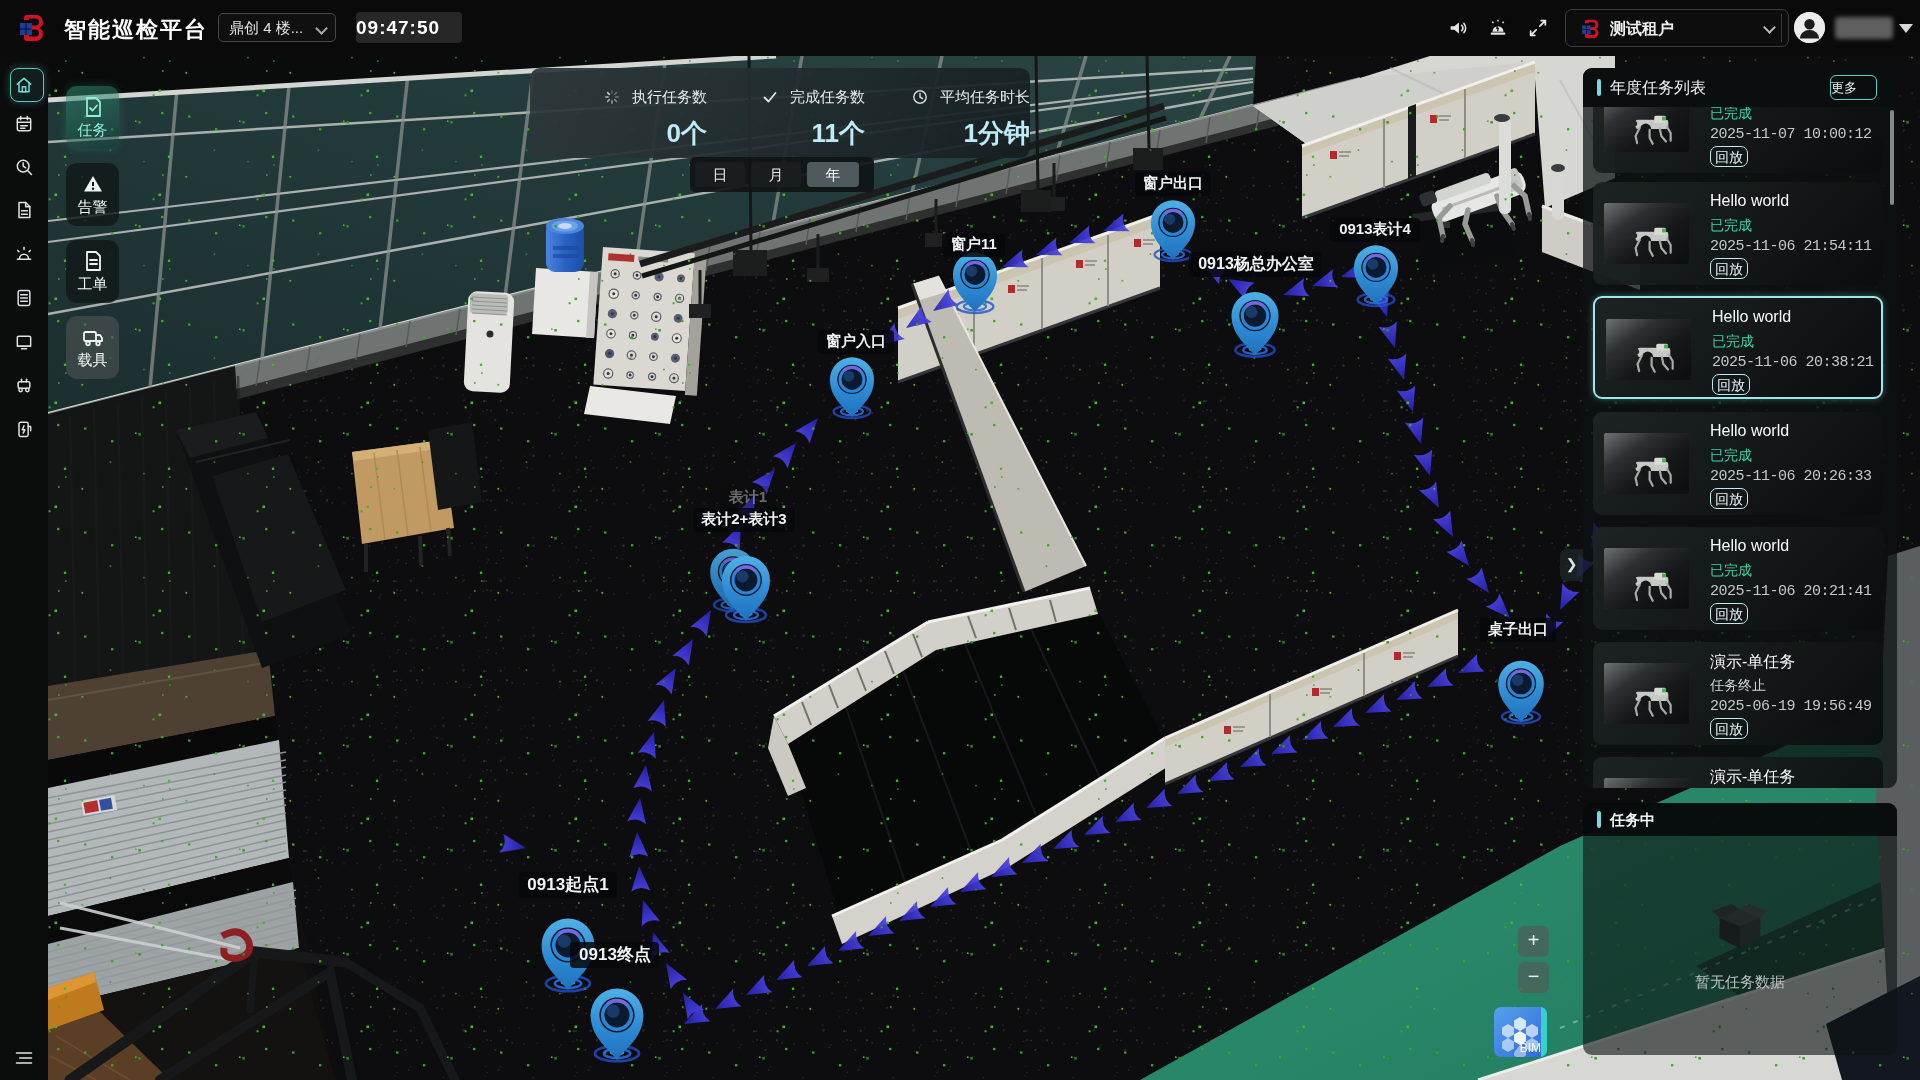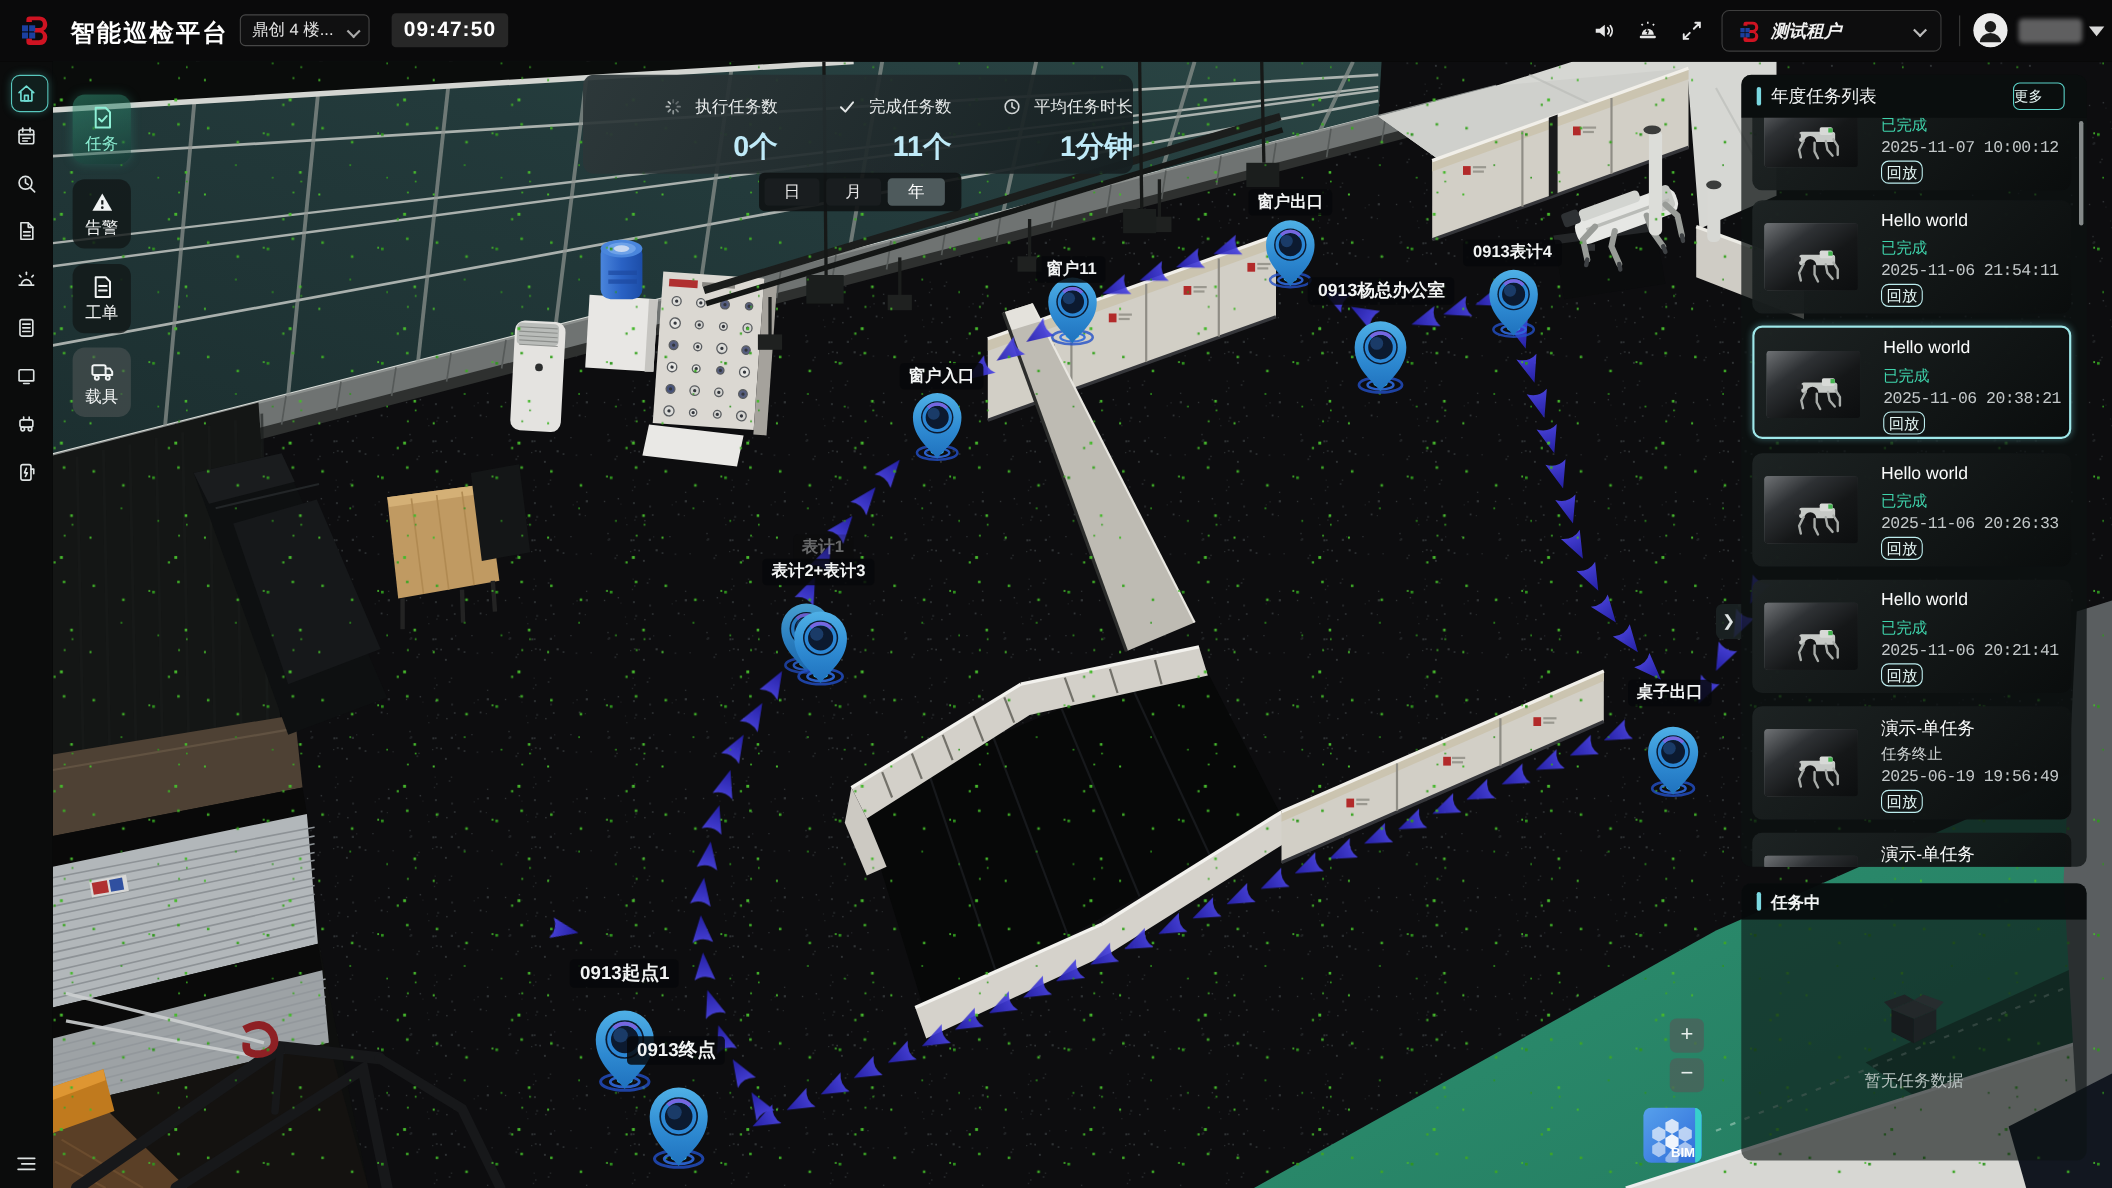--- a/index.html
+++ b/index.html
@@ -5,23 +5,23 @@
 <style>
 *{margin:0;padding:0;box-sizing:border-box;}
 html,body{width:1920px;height:1080px;overflow:hidden;background:#060707;font-family:"Liberation Sans",sans-serif;}
 #stage{position:relative;width:1920px;height:1080px;}
 
 #topbar{position:absolute;left:0;top:0;width:1920px;height:56px;background:#0a0a0b;z-index:50;}
 #logo{position:absolute;left:17px;top:13px;width:31px;height:30px;}
 #apptitle{position:absolute;left:64px;top:15px;font-size:22px;font-weight:bold;color:#fff;letter-spacing:2px;}
 #flr{position:absolute;left:218px;top:13px;width:118px;height:29px;border:1px solid #474747;border-radius:5px;background:#101011;color:#e4e4e4;font-size:15px;line-height:27px;padding-left:10px;}
 #flr .chev{position:absolute;right:9px;top:10px;width:9px;height:9px;border-left:2px solid #aaa;border-bottom:2px solid #aaa;transform:rotate(-45deg);}
-#clock{position:absolute;left:356px;top:12px;width:106px;height:31px;background:#272727;border-radius:4px;color:#fff;font-size:19px;font-weight:bold;text-align:center;line-height:31px;letter-spacing:1px;}
+#clock{position:absolute;left:356px;top:12px;width:106px;height:31px;background:#272727;border-radius:4px;color:#fff;font-size:19px;font-weight:bold;text-align:left;line-height:31px;letter-spacing:1px;}
 .tbico{position:absolute;top:17px;width:22px;height:22px;}
-#tenant{position:absolute;left:1565px;top:9px;width:200px;height:38px;border:1px solid #3e3e3e;border-radius:7px;background:#0d0d0e;font-style:italic;}
+#tenant{position:absolute;left:1565px;top:9px;width:224px;height:38px;border:1px solid #3e3e3e;border-radius:7px;background:#0d0d0e;}
 #tenant .tlogo{position:absolute;left:14px;top:8px;width:22px;height:22px;}
 #tenant .tname{position:absolute;left:44px;top:9px;color:#f0f0f0;font-size:16px;font-weight:bold;}
 #tenant .chev{position:absolute;right:14px;top:13px;width:9px;height:9px;border-left:2px solid #bbb;border-bottom:2px solid #bbb;transform:rotate(-45deg);}
 #tbdivider{position:absolute;left:1781px;top:14px;width:1px;height:28px;background:#3a3a3a;}
 #avatar{position:absolute;left:1794px;top:12px;width:31px;height:31px;border-radius:50%;background:#e8e8e8;overflow:hidden;}
 #uname{position:absolute;left:1835px;top:17px;width:58px;height:22px;border-radius:4px;background:#5f5f60;filter:blur(2px);}
 #ucaret{position:absolute;left:1899px;top:24px;width:0;height:0;border-left:7px solid transparent;border-right:7px solid transparent;border-top:9px solid #d8d8d8;}
 
 #sidebar{position:absolute;left:0;top:56px;width:48px;height:1024px;background:#0b0c0c;z-index:40;}
 .sbico{position:absolute;left:14px;width:20px;height:20px;}
@@ -63,21 +63,21 @@
 
 #bpanel{position:absolute;left:1583px;top:803px;width:314px;height:252px;border-radius:9px;background:rgba(13,20,19,0.62);z-index:30;overflow:hidden;}
 #bphead{position:absolute;left:0;top:0;width:100%;height:33px;background:rgba(8,11,12,0.92);}
 #bphead .ht{position:absolute;left:27px;top:8px;font-size:15px;font-weight:bold;color:#f2f4f4;}
 #bpempty{position:absolute;left:0;top:170px;width:100%;text-align:center;color:#b8c2c0;font-size:15px;}
 
 #collapser{position:absolute;left:1560px;top:549px;width:23px;height:32px;background:rgba(28,36,36,0.85);border-radius:6px 0 0 6px;color:#dfe5e5;text-align:center;line-height:30px;font-size:14px;z-index:31;}
 .zbtn{position:absolute;left:1518px;width:31px;height:31px;border-radius:6px;background:rgba(78,95,90,0.75);color:#e8efed;font-size:20px;text-align:center;line-height:29px;z-index:31;}
 #bim{position:absolute;left:1494px;top:1007px;width:53px;height:50px;border-radius:7px;background:linear-gradient(135deg,#56a0ec,#2e6ad8);z-index:31;overflow:hidden;}
 #bim .edge{position:absolute;right:0;top:0;width:6px;height:100%;background:#38d0cc;}
-#bim .bimtxt{position:absolute;right:6px;bottom:2px;color:#fff;font-size:12px;font-weight:bold;padding-left:40px;}
+#bim .bimtxt{position:absolute;right:6px;bottom:2px;color:#fff;font-size:12px;font-weight:normal;padding-left:40px;}
 </style>
 </head>
 <body>
 <div id="stage">
 
 <div style="position:absolute;left:48px;top:56px;z-index:1;">
 <svg id="scene" width="1872" height="1024" viewBox="48 56 1872 1024" xmlns="http://www.w3.org/2000/svg" font-family="Liberation Sans, sans-serif">
 <defs>
 <linearGradient id="glassg" x1="0" y1="1" x2="1" y2="0">
  <stop offset="0" stop-color="#1c2f30"></stop>

